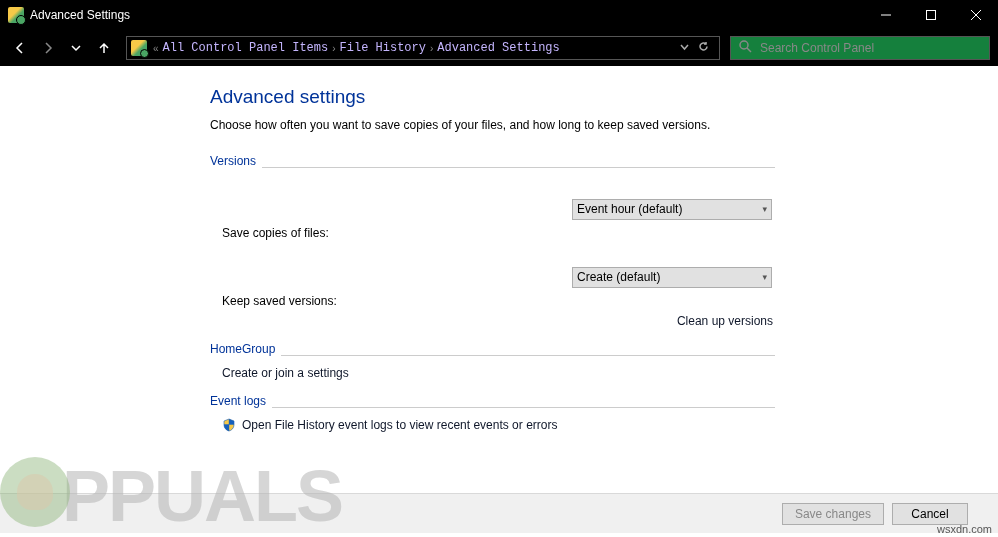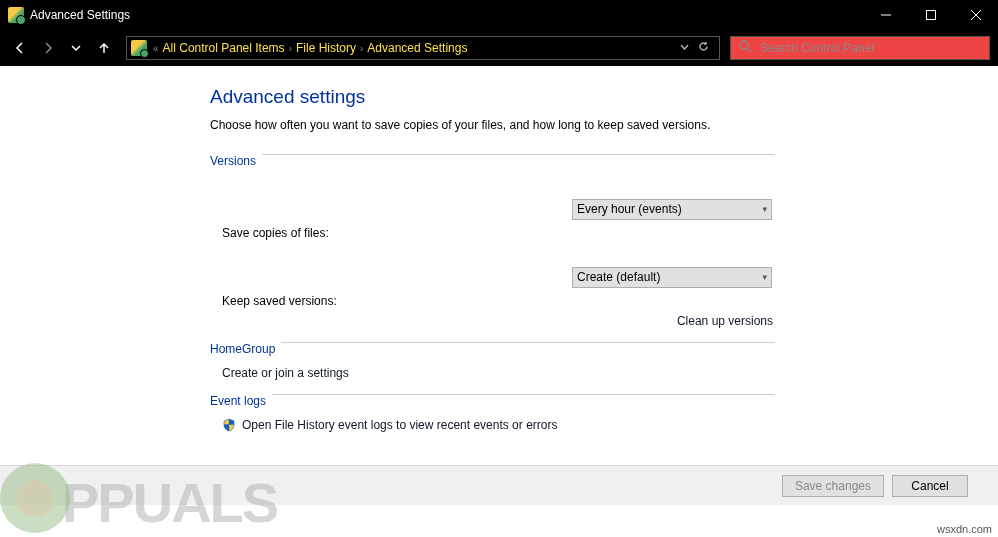--- a/index.html
+++ b/index.html
@@ -16,60 +16,60 @@
 
     
     .navbar { height: 36px; background: #000; display: flex; align-items: center; padding: 0 8px; gap: 4px; color: #fff; }
     .nav-arrow { width: 24px; height: 24px; display: flex; align-items: center; justify-content: center; cursor: pointer; }
     .nav-arrow svg { width: 14px; height: 14px; stroke: #fff; fill: none; stroke-width: 1.5; }
     .nav-arrow.disabled svg { stroke: #888; }
     .address-bar { flex: 1; height: 24px; border: 1px solid #555; background: #000; display: flex; align-items: center; padding: 0 4px; margin: 0 6px; font-size: 12px; }
     .addr-icon { width: 16px; height: 16px; margin-right: 6px; background: linear-gradient(135deg,#f7c948 40%,#4aa564 60%); border-radius: 2px; position:relative; }
     .addr-icon::after { content:''; position:absolute; right:-2px; bottom:-2px; width:7px; height:7px; background:#4aa564; border-radius:50%; border:1px solid #000; }
     .breadcrumb { display: flex; align-items: center; gap: 4px; flex: 1; white-space: nowrap; overflow: hidden; }
-    .crumb { color: #fde047; cursor: pointer; }
+    .crumb { color: #c4b5fd; cursor: pointer; font-family: Liberation Mono, monospace; }
     .crumb-sep { color: #888; font-size: 10px; }
     .addr-end { display: flex; align-items: center; gap: 8px; padding-right: 6px; }
     .addr-end svg { width: 11px; height: 11px; stroke: #aaa; fill: none; stroke-width: 1.5; }
-    .search-box { width: 260px; height: 24px; border: 1px solid #555; background: #ef4444; display: flex; align-items: center; padding: 0 8px; font-size: 12px; color: #888; }
+    .search-box { width: 260px; height: 24px; border: 1px solid #555; background: #15803d; display: flex; align-items: center; padding: 0 8px; font-size: 12px; color: #888; }
     .search-box svg { width: 13px; height: 13px; stroke: #888; fill: none; stroke-width: 1.5; margin-right: 8px; }
     .search-input { background: transparent; border: none; outline: none; color: #fff; flex: 1; font-size: 12px; }
     .search-input::placeholder { color: #888; }
 
     
     .content { padding: 20px 0 0 210px; color: #000; }
     .page-title { font-size: 19px; color: #003399; font-weight: normal; margin-bottom: 10px; }
     .page-desc { font-size: 12px; color: #000; margin-bottom: 22px; }
 
     .groupbox { margin-bottom: 14px; width: 565px; }
-    .group-header { font-size: 12px; color: #003399; display: flex; align-items: flex-start; margin-bottom: 10px; }
+    .group-header { font-size: 12px; color: #003399; display: flex; align-items: flex-end; margin-bottom: 10px; }
     .group-header .label { padding-right: 6px; }
     .group-line { flex: 1; height: 1px; background: #ccc; }
 
     .field-row { display: flex; align-items: center; margin: 6px 0 6px 12px; font-size: 12px; }
     .field-label { width: 350px; margin-top: 48px; }
     .field-select { width: 200px; height: 21px; background: #e1e1e1; border: 1px solid #adadad; font-size: 12px; padding: 0 4px; display: flex; align-items: center; justify-content: space-between; cursor: pointer; }
     .field-select .chev { font-size: 9px; color: #555; }
 
     .link-right { text-align: right; font-size: 12px; margin-right: 2px; margin-top: 6px; }
     .link { color: #0f172a; cursor: pointer; }
 
     .group-body-text { font-size: 12px; margin: 4px 0 4px 12px; }
     .link-row { font-size: 12px; margin: 4px 0 4px 12px; display: flex; align-items: center; gap: 6px; }
 
     .shield-icon { width: 14px; height: 14px; display: inline-block; }
     .shield-icon svg { width: 14px; height: 14px; }
 
     
-    .footer { position: absolute; left: 0; right: 0; bottom: 32px; height: 40px; border-top: 1px solid #d9d9d9; background: #f0f0f0; display: flex; align-items: center; justify-content: flex-end; padding-right: 30px; gap: 8px; }
+    .footer { position: absolute; left: 0; right: 0; bottom: 4px; height: 40px; border-top: 1px solid #d9d9d9; background: #f0f0f0; display: flex; align-items: center; justify-content: flex-end; padding-right: 30px; gap: 8px; }
     .btn { min-width: 76px; height: 22px; border: 1px solid #adadad; background: #e1e1e1; font-size: 12px; padding: 0 12px; cursor: pointer; }
     .btn:disabled { color: #888; cursor: default; }
 
     
-    .watermark { position: absolute; left: 0; bottom: 0; font-size: 56px; font-weight: 800; letter-spacing: -2px; color: rgba(180,180,180,0.55); font-family: Arial Black, Arial, sans-serif; display: flex; align-items: center; pointer-events: none; }
+    .watermark { position: absolute; left: 0; bottom: 0; font-size: 72px; font-weight: 800; letter-spacing: -2px; color: rgba(180,180,180,0.55); font-family: Arial Black, Arial, sans-serif; display: flex; align-items: center; pointer-events: none; }
     .wm-head { width: 70px; height: 70px; border-radius: 50%; background: rgba(140,180,120,0.45); display:inline-flex; align-items:center; justify-content:center; margin-right: -8px; position:relative; top:-4px; }
     .wm-head::after { content:''; width: 36px; height: 36px; background: rgba(220,200,170,0.5); border-radius: 50% 50% 40% 40%; }
     .site-credit { position: absolute; right: 6px; bottom: 2px; font-size: 11px; color: #555; font-family: Arial, sans-serif; }
   </style>
 </head>
 <body>
 
 <div class="titlebar">
   <span class="titlebar-icon"></span>
   <span class="titlebar-title">Advanced Settings</span>
@@ -149,21 +149,21 @@
   <div class="page-desc">Choose how often you want to save copies of your files, and how long to keep saved versions.</div>
 
   <div class="groupbox">
     <div class="group-header">
       <span class="label">Versions</span>
       <span class="group-line"></span>
     </div>
     <div class="field-row">
       <span class="field-label">Save copies of files:</span>
       <div class="field-select">
-        <span>Every hour (events)</span>
+        <span>Event hour (default)</span>
         <span class="chev">▾</span>
       </div>
     </div>
     <div class="field-row">
       <span class="field-label">Keep saved versions:</span>
       <div class="field-select">
         <span>Create (default)</span>
         <span class="chev">▾</span>
       </div>
     </div>

